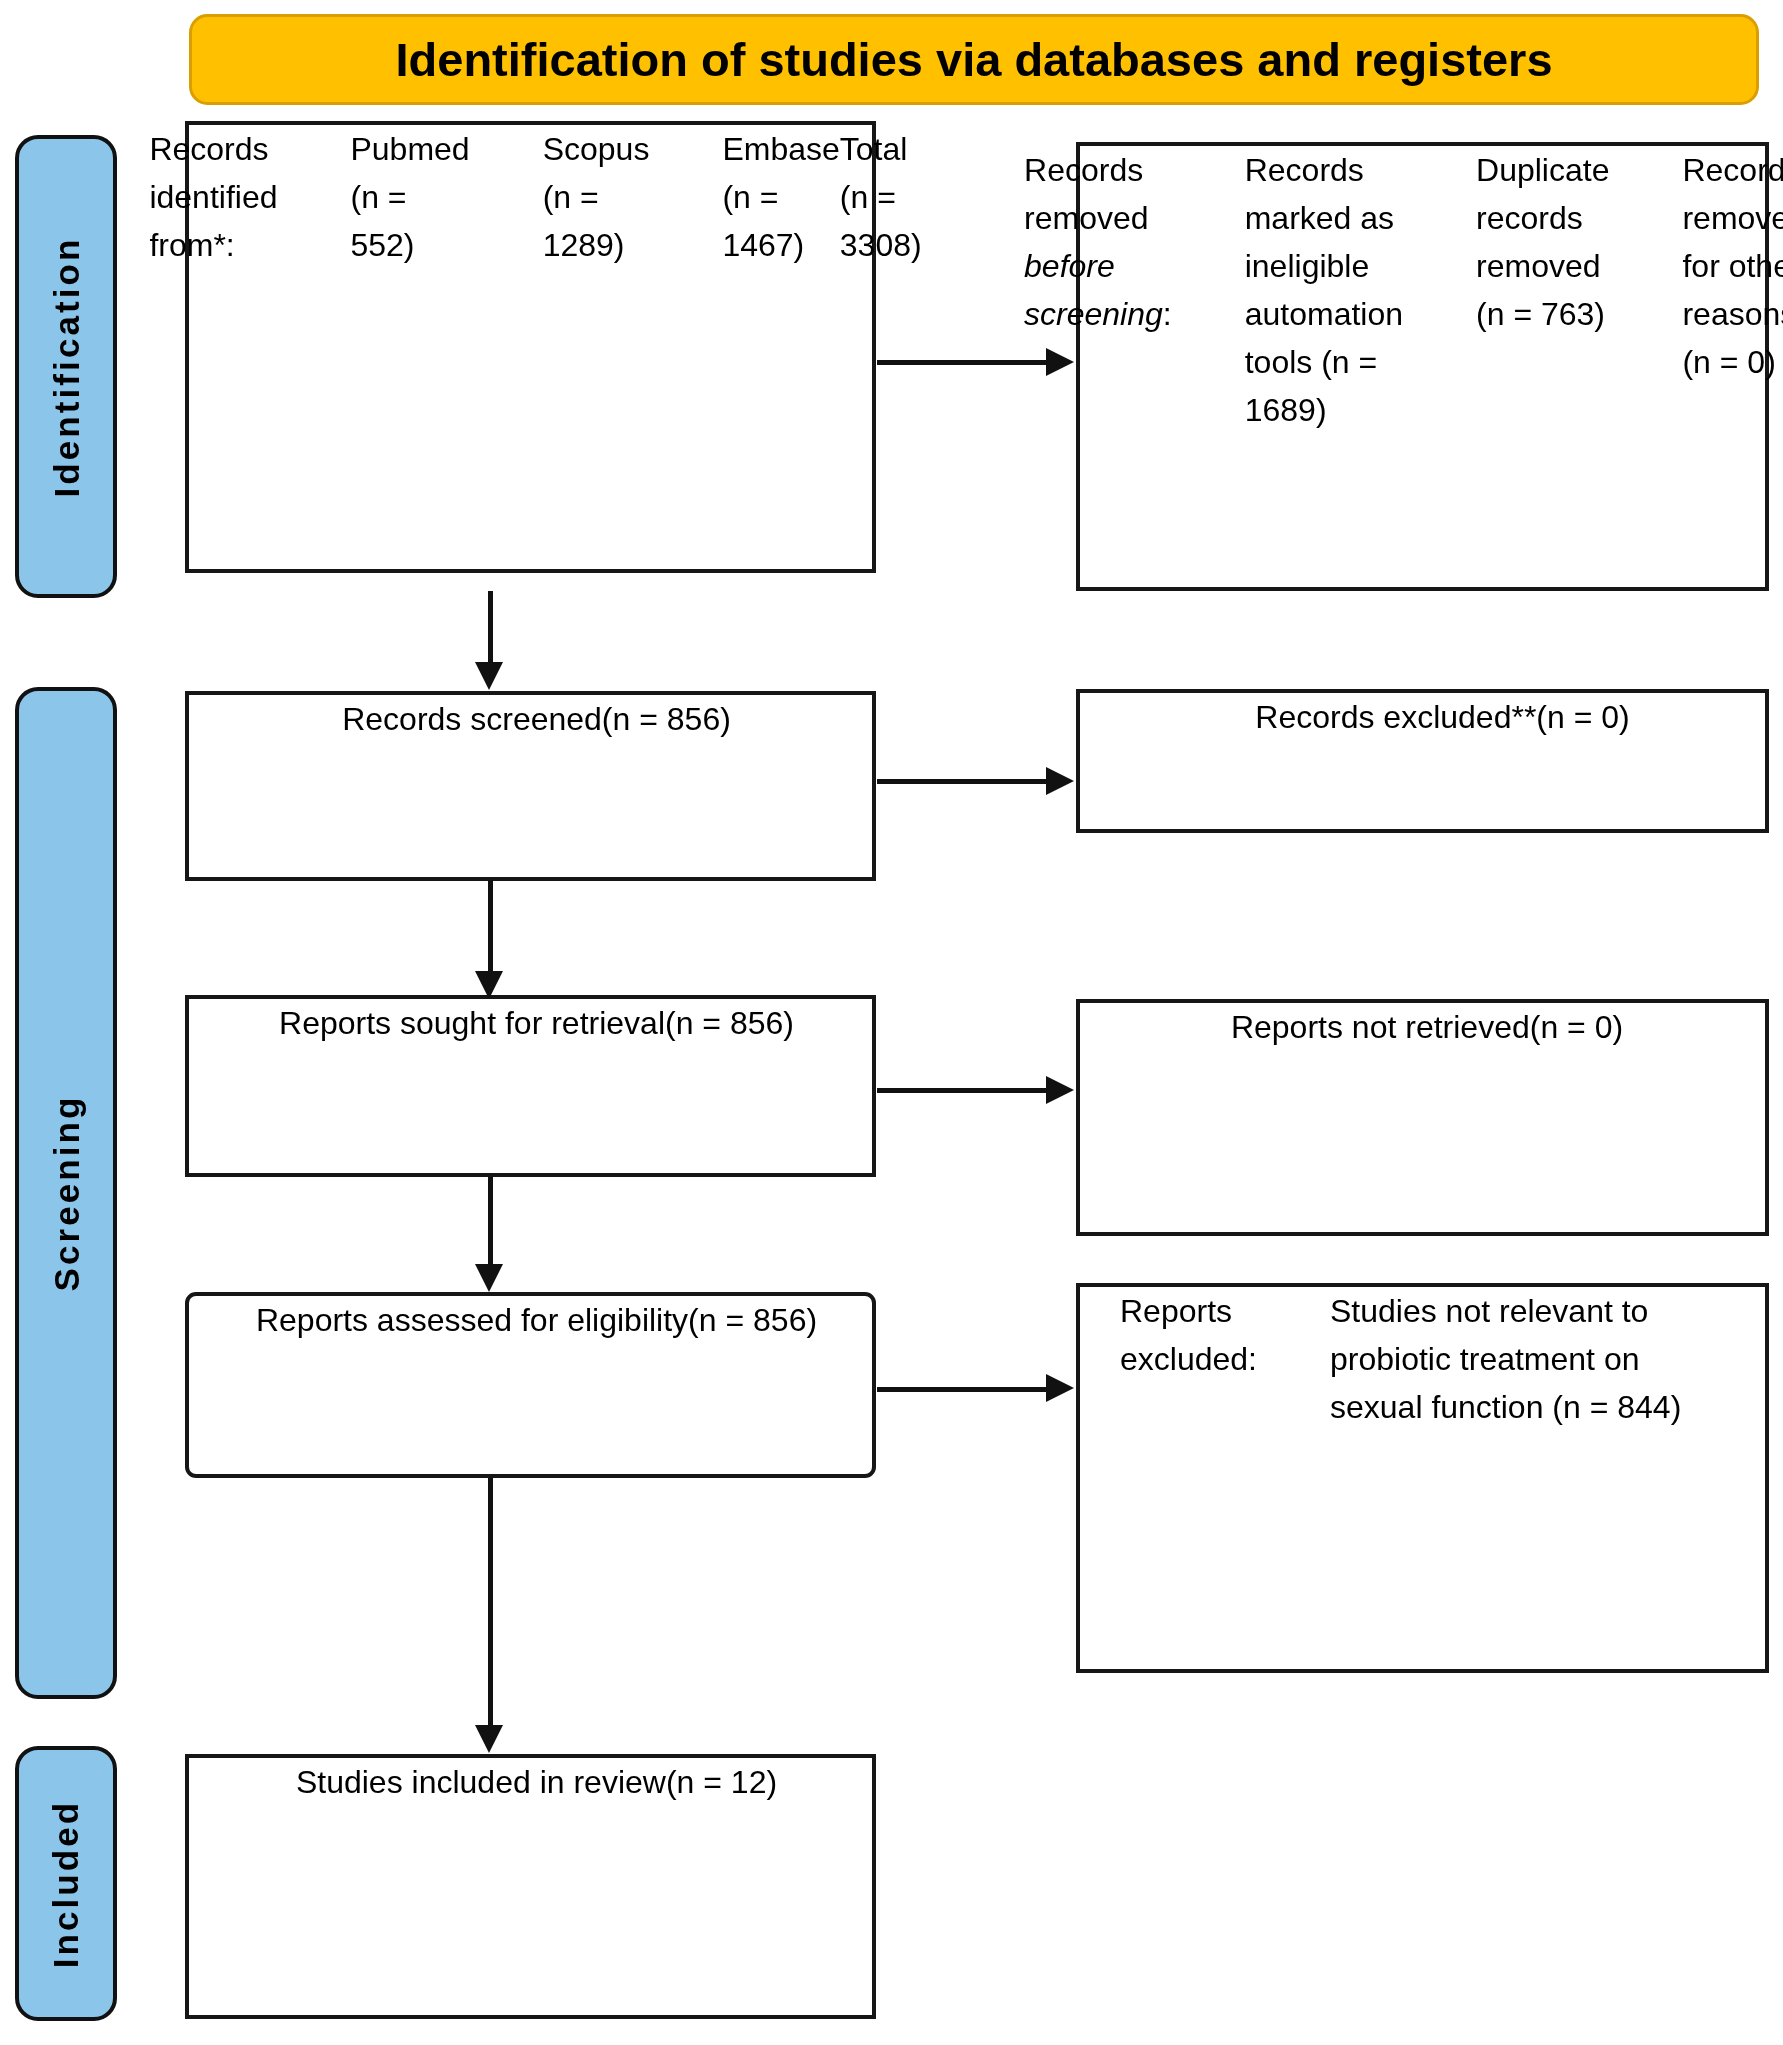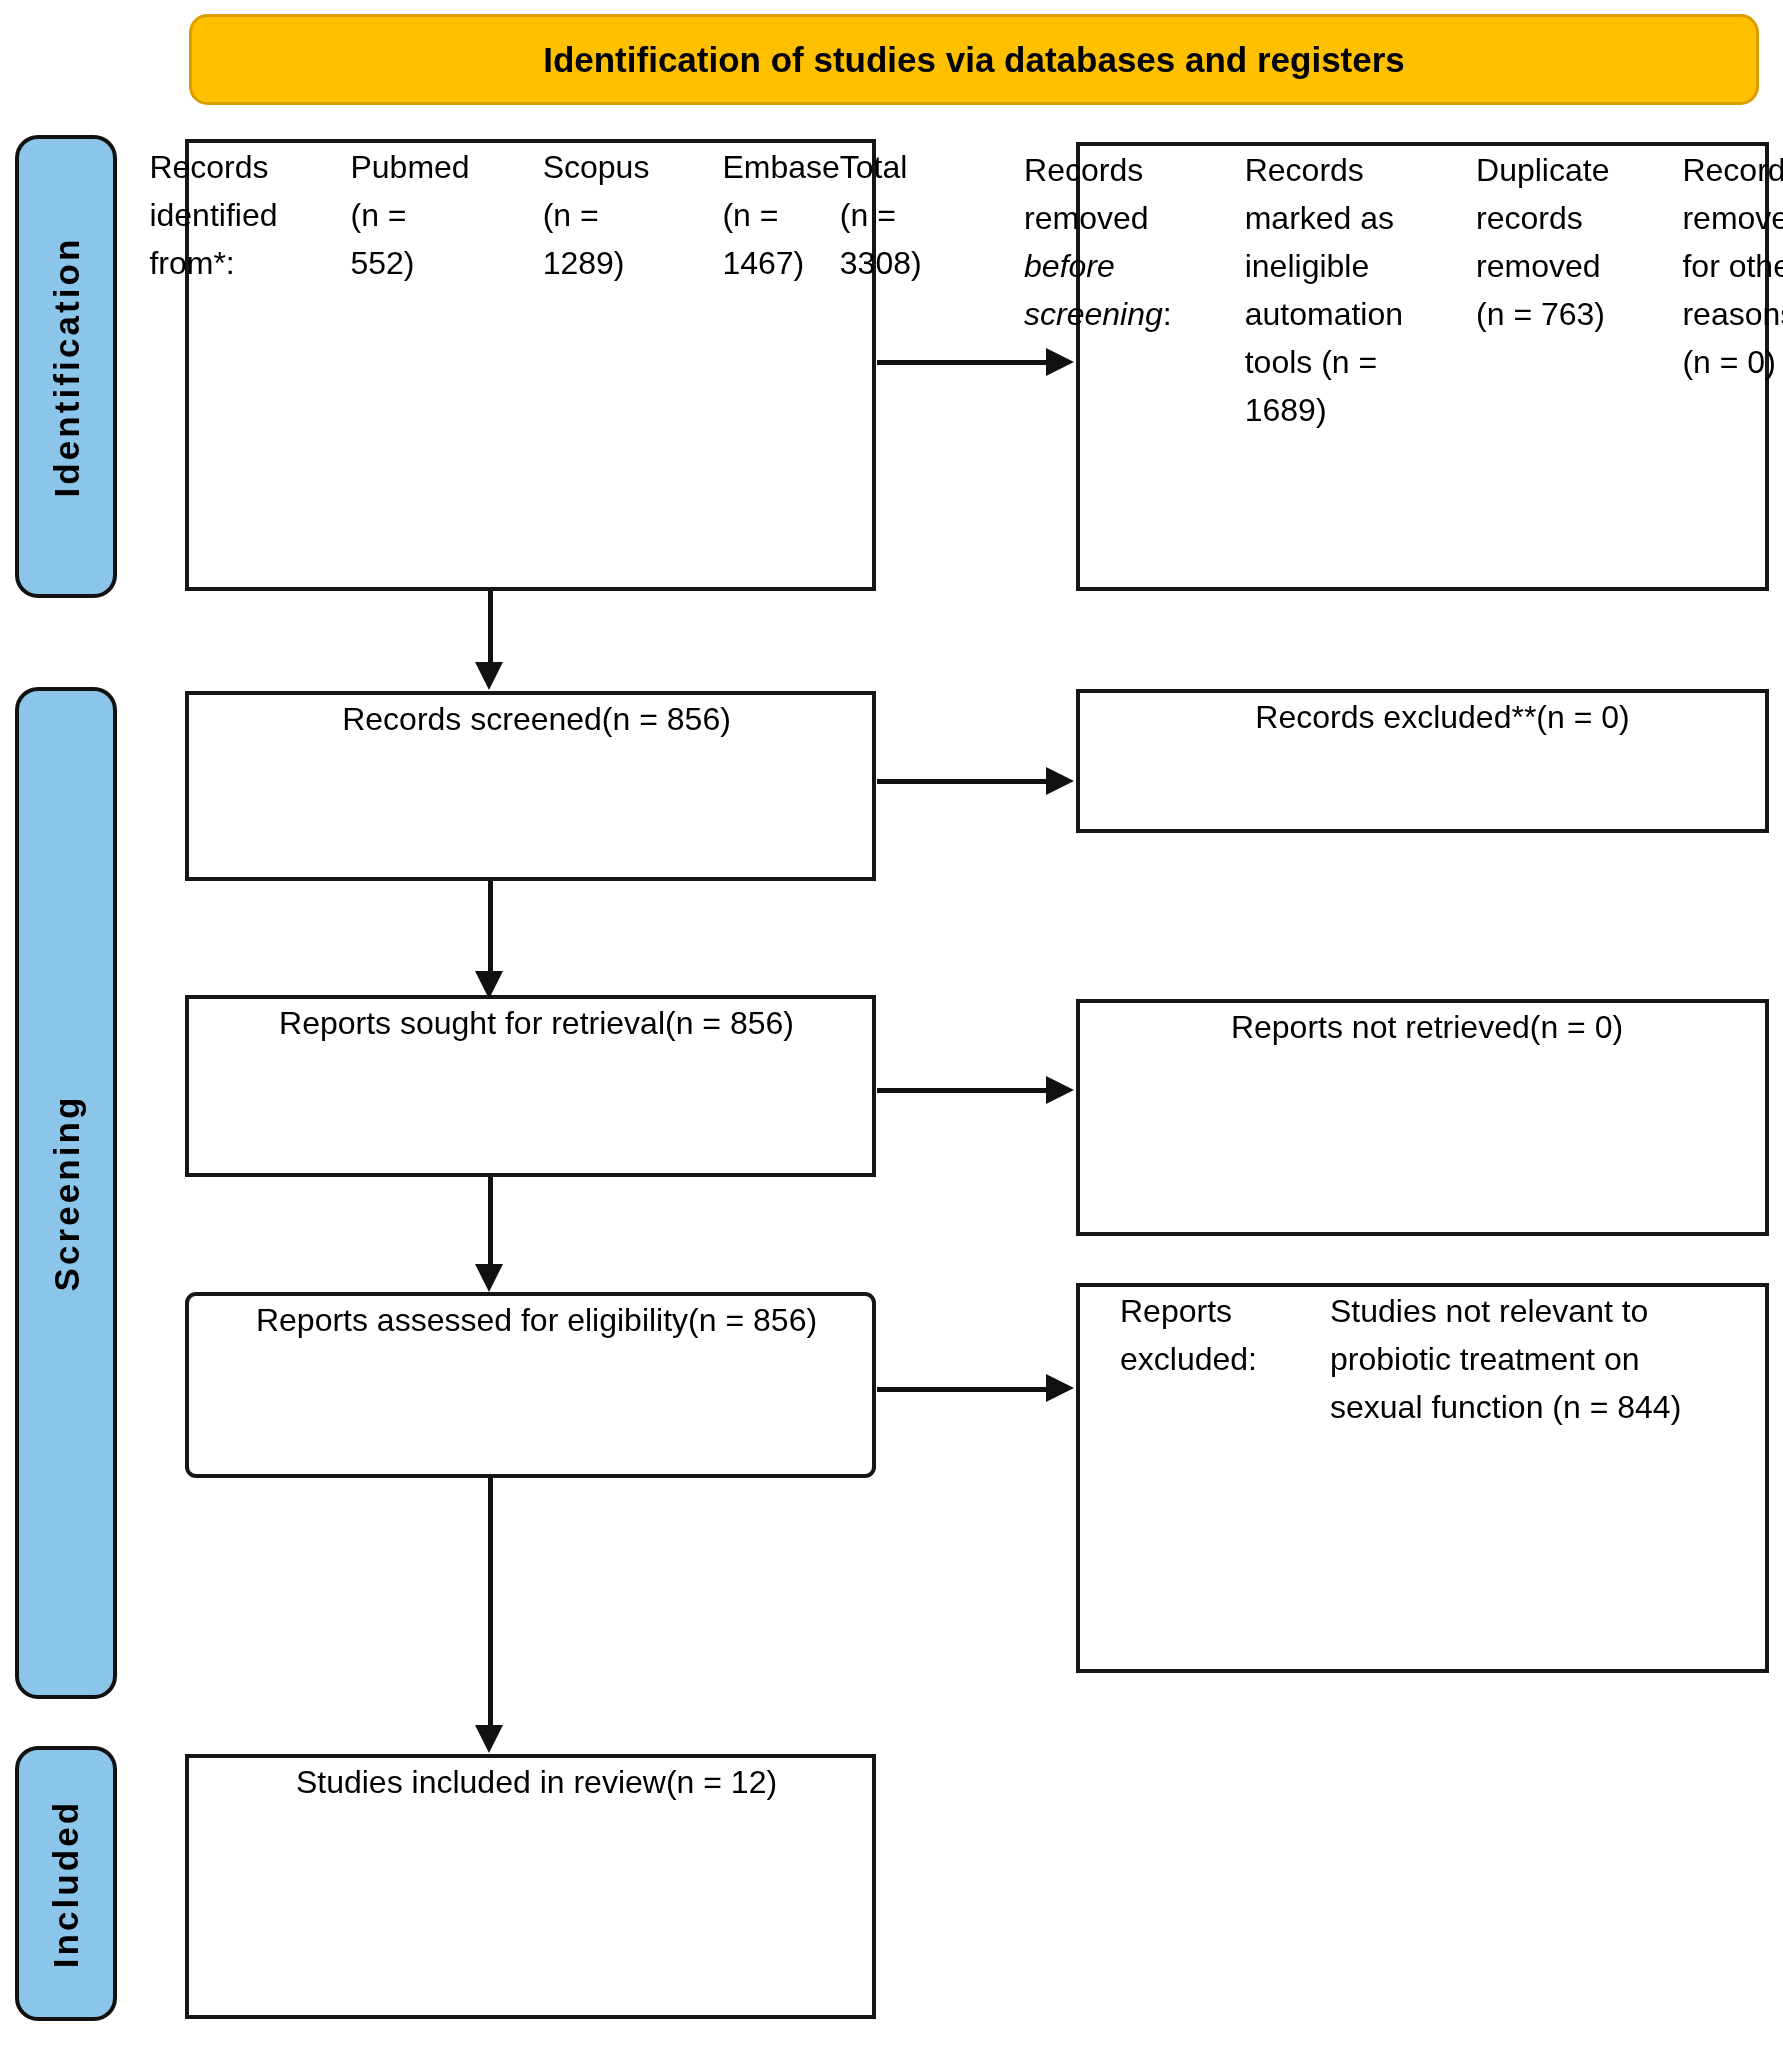--- a/index.html
+++ b/index.html
@@ -9,21 +9,21 @@
     background:#ffffff;
     font-family:"Liberation Sans", sans-serif;
     color:#000;
     overflow:hidden;
   }
   .banner{
     position:absolute;left:189px;top:14px;width:1570px;height:91px;
     background:#FFC000;border:3.1px solid #DB9E00;border-radius:18.5px;
     display:flex;align-items:center;justify-content:center;
     box-sizing:border-box;
-    font-size:35px;font-weight:bold;color:#000;
+    font-size:47px;font-weight:bold;color:#000;
   }
   .stagebar{
     position:absolute;left:15.4px;width:102px;
     background:#8CC5EA;border:4.6px solid #111;border-radius:23px;
     box-sizing:border-box;
     display:flex;align-items:center;justify-content:center;
   }
   .stagebar span{
     transform:rotate(-90deg);
     white-space:nowrap;
@@ -34,21 +34,21 @@
   .bar-included{top:1746px;height:275px;}
   .fbox{
     position:absolute;
     background:#fff;border:4.6px solid #161616;
     box-sizing:border-box;
     display:flex;flex-direction:row;justify-content:center;
     font-size:32px;line-height:1.5;
   }
   .lcol{left:185px;width:691px;}
   .rcol{left:1076px;width:693px;}
-  .b1{top:139px;height:452px;padding-left:33px;padding-right:23px;}
+  .b1{top:121px;height:452px;padding-left:33px;padding-right:23px;}
   .b2{top:691px;height:190px;padding-left:35px;padding-right:23px;}
   .b3{top:995px;height:182px;padding-left:35px;padding-right:23px;}
   .b4{top:1292px;height:186px;padding-left:35px;padding-right:23px;border-radius:11px;}
   .b5{top:1754px;height:265px;padding-left:35px;padding-right:23px;}
   .r1{top:142px;height:449px;padding-left:40px;padding-right:54px;}
   .r2{top:689px;height:144px;padding-left:40px;}
   .r3{top:999px;height:237px;padding-left:40px;padding-right:31px;}
   .r4{top:1283px;height:390px;padding-left:40px;padding-right:66px;}
   .indent{margin-left:73px;}
   .itext{font-style:italic;}

